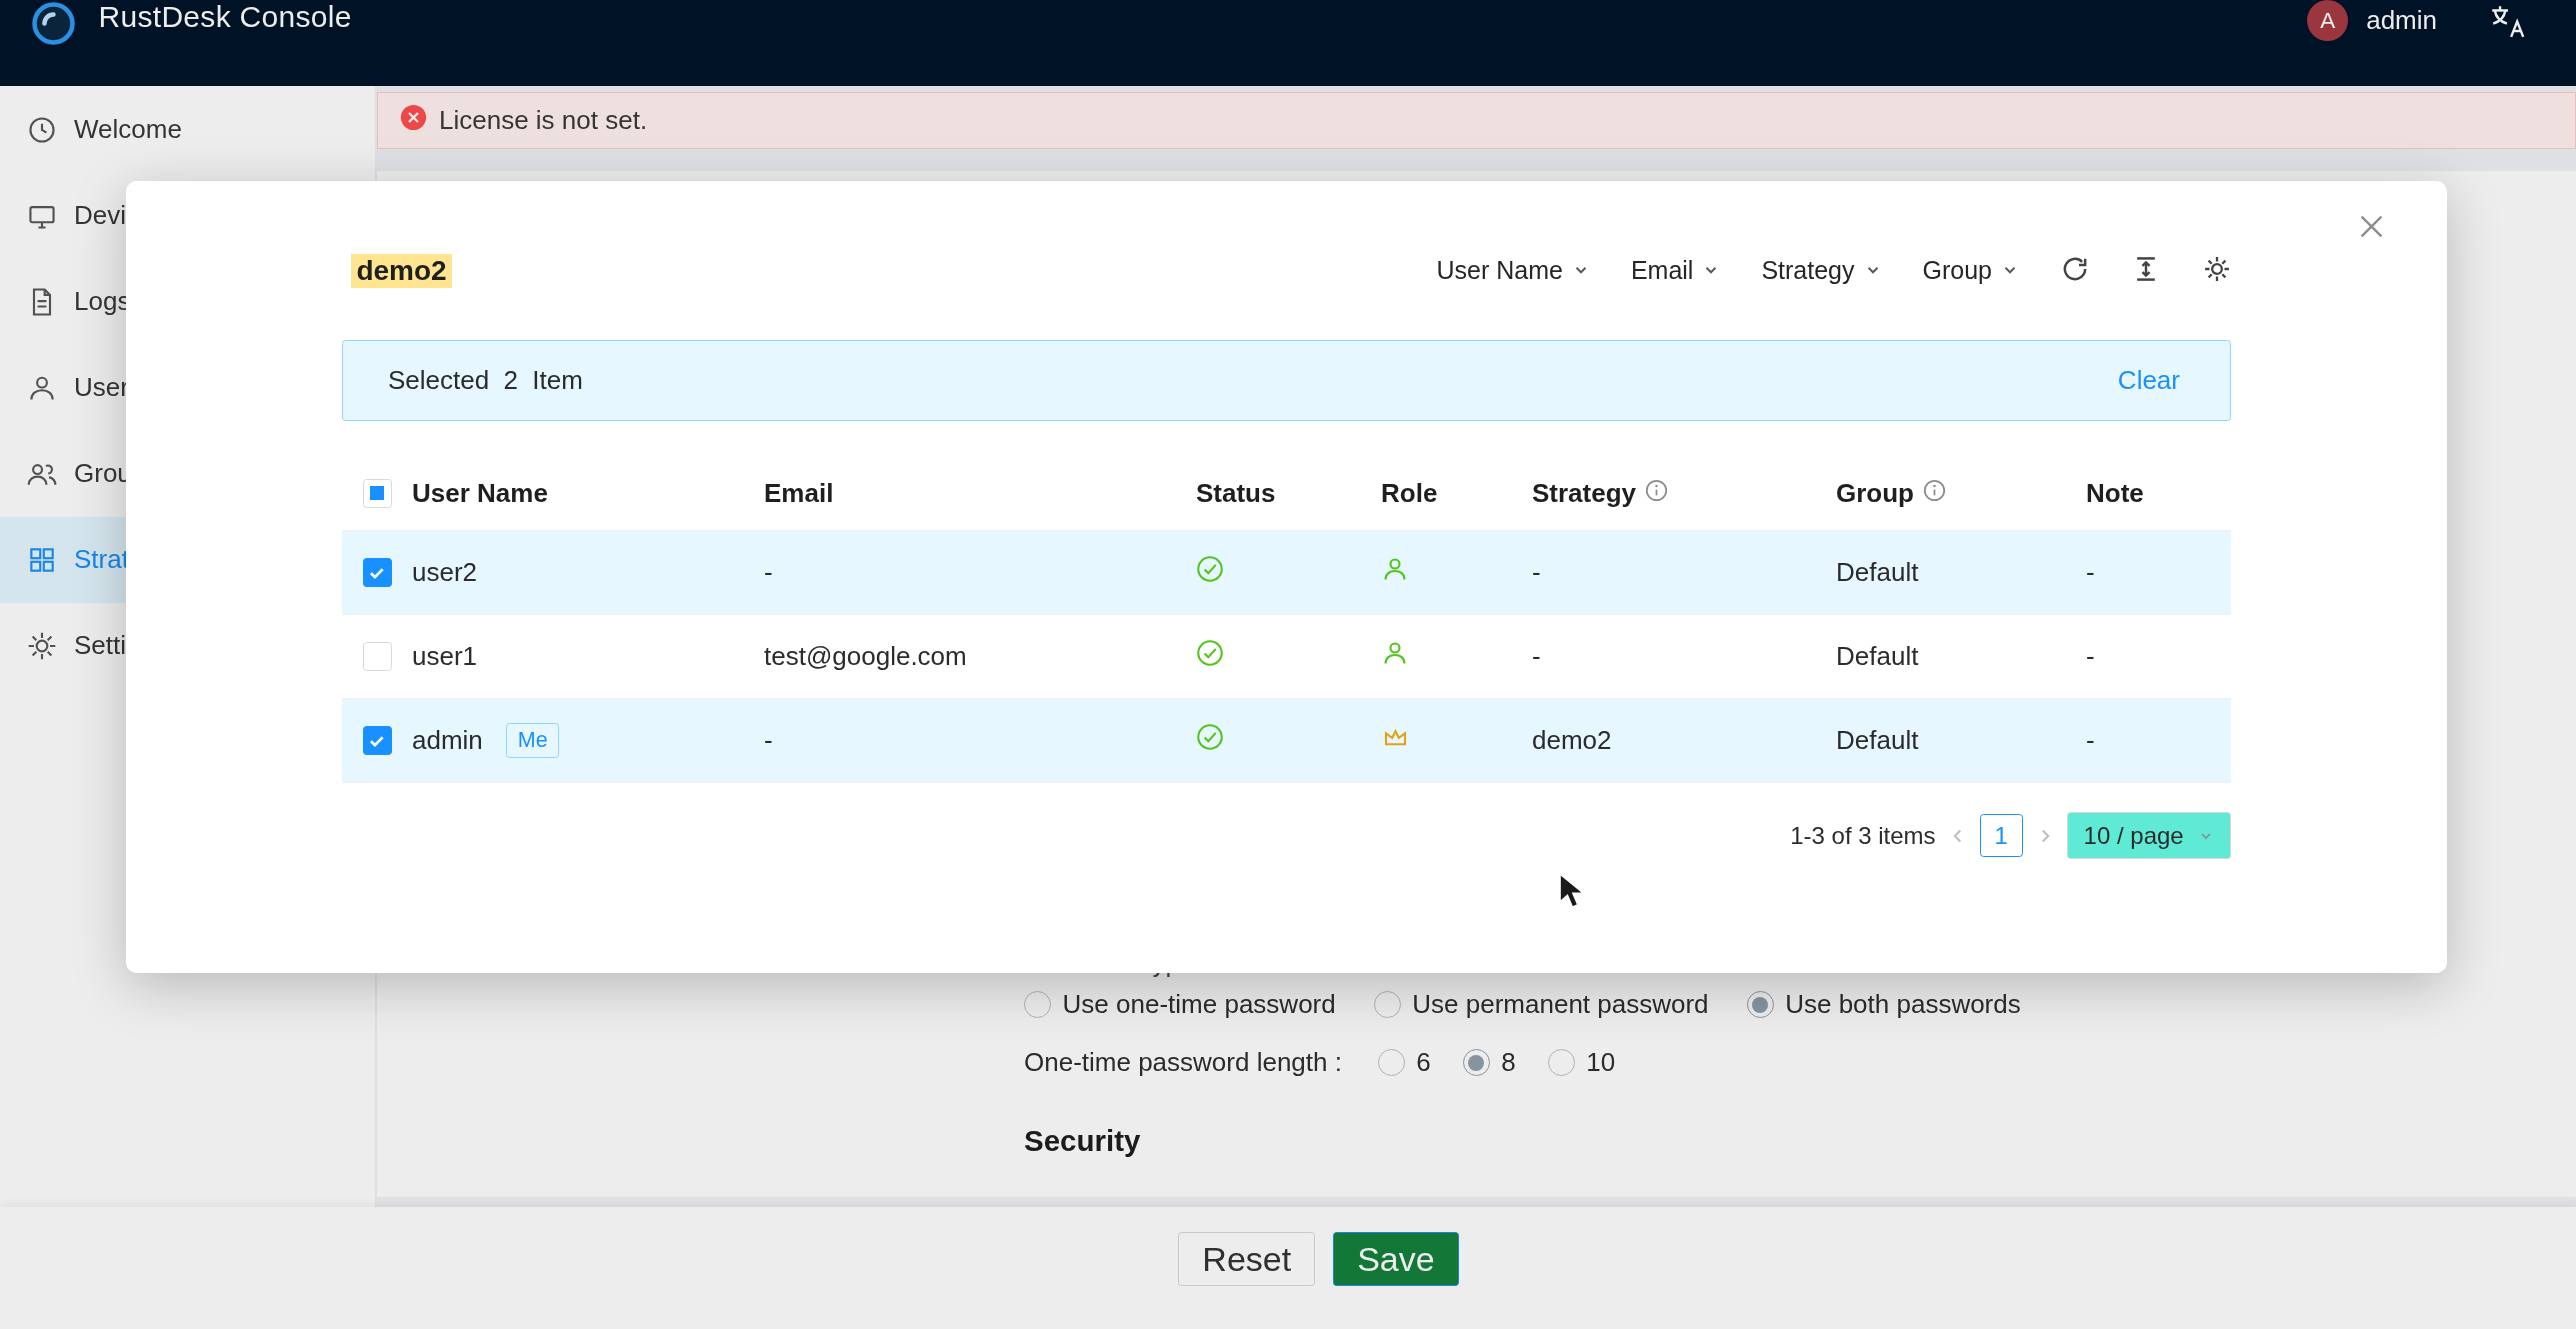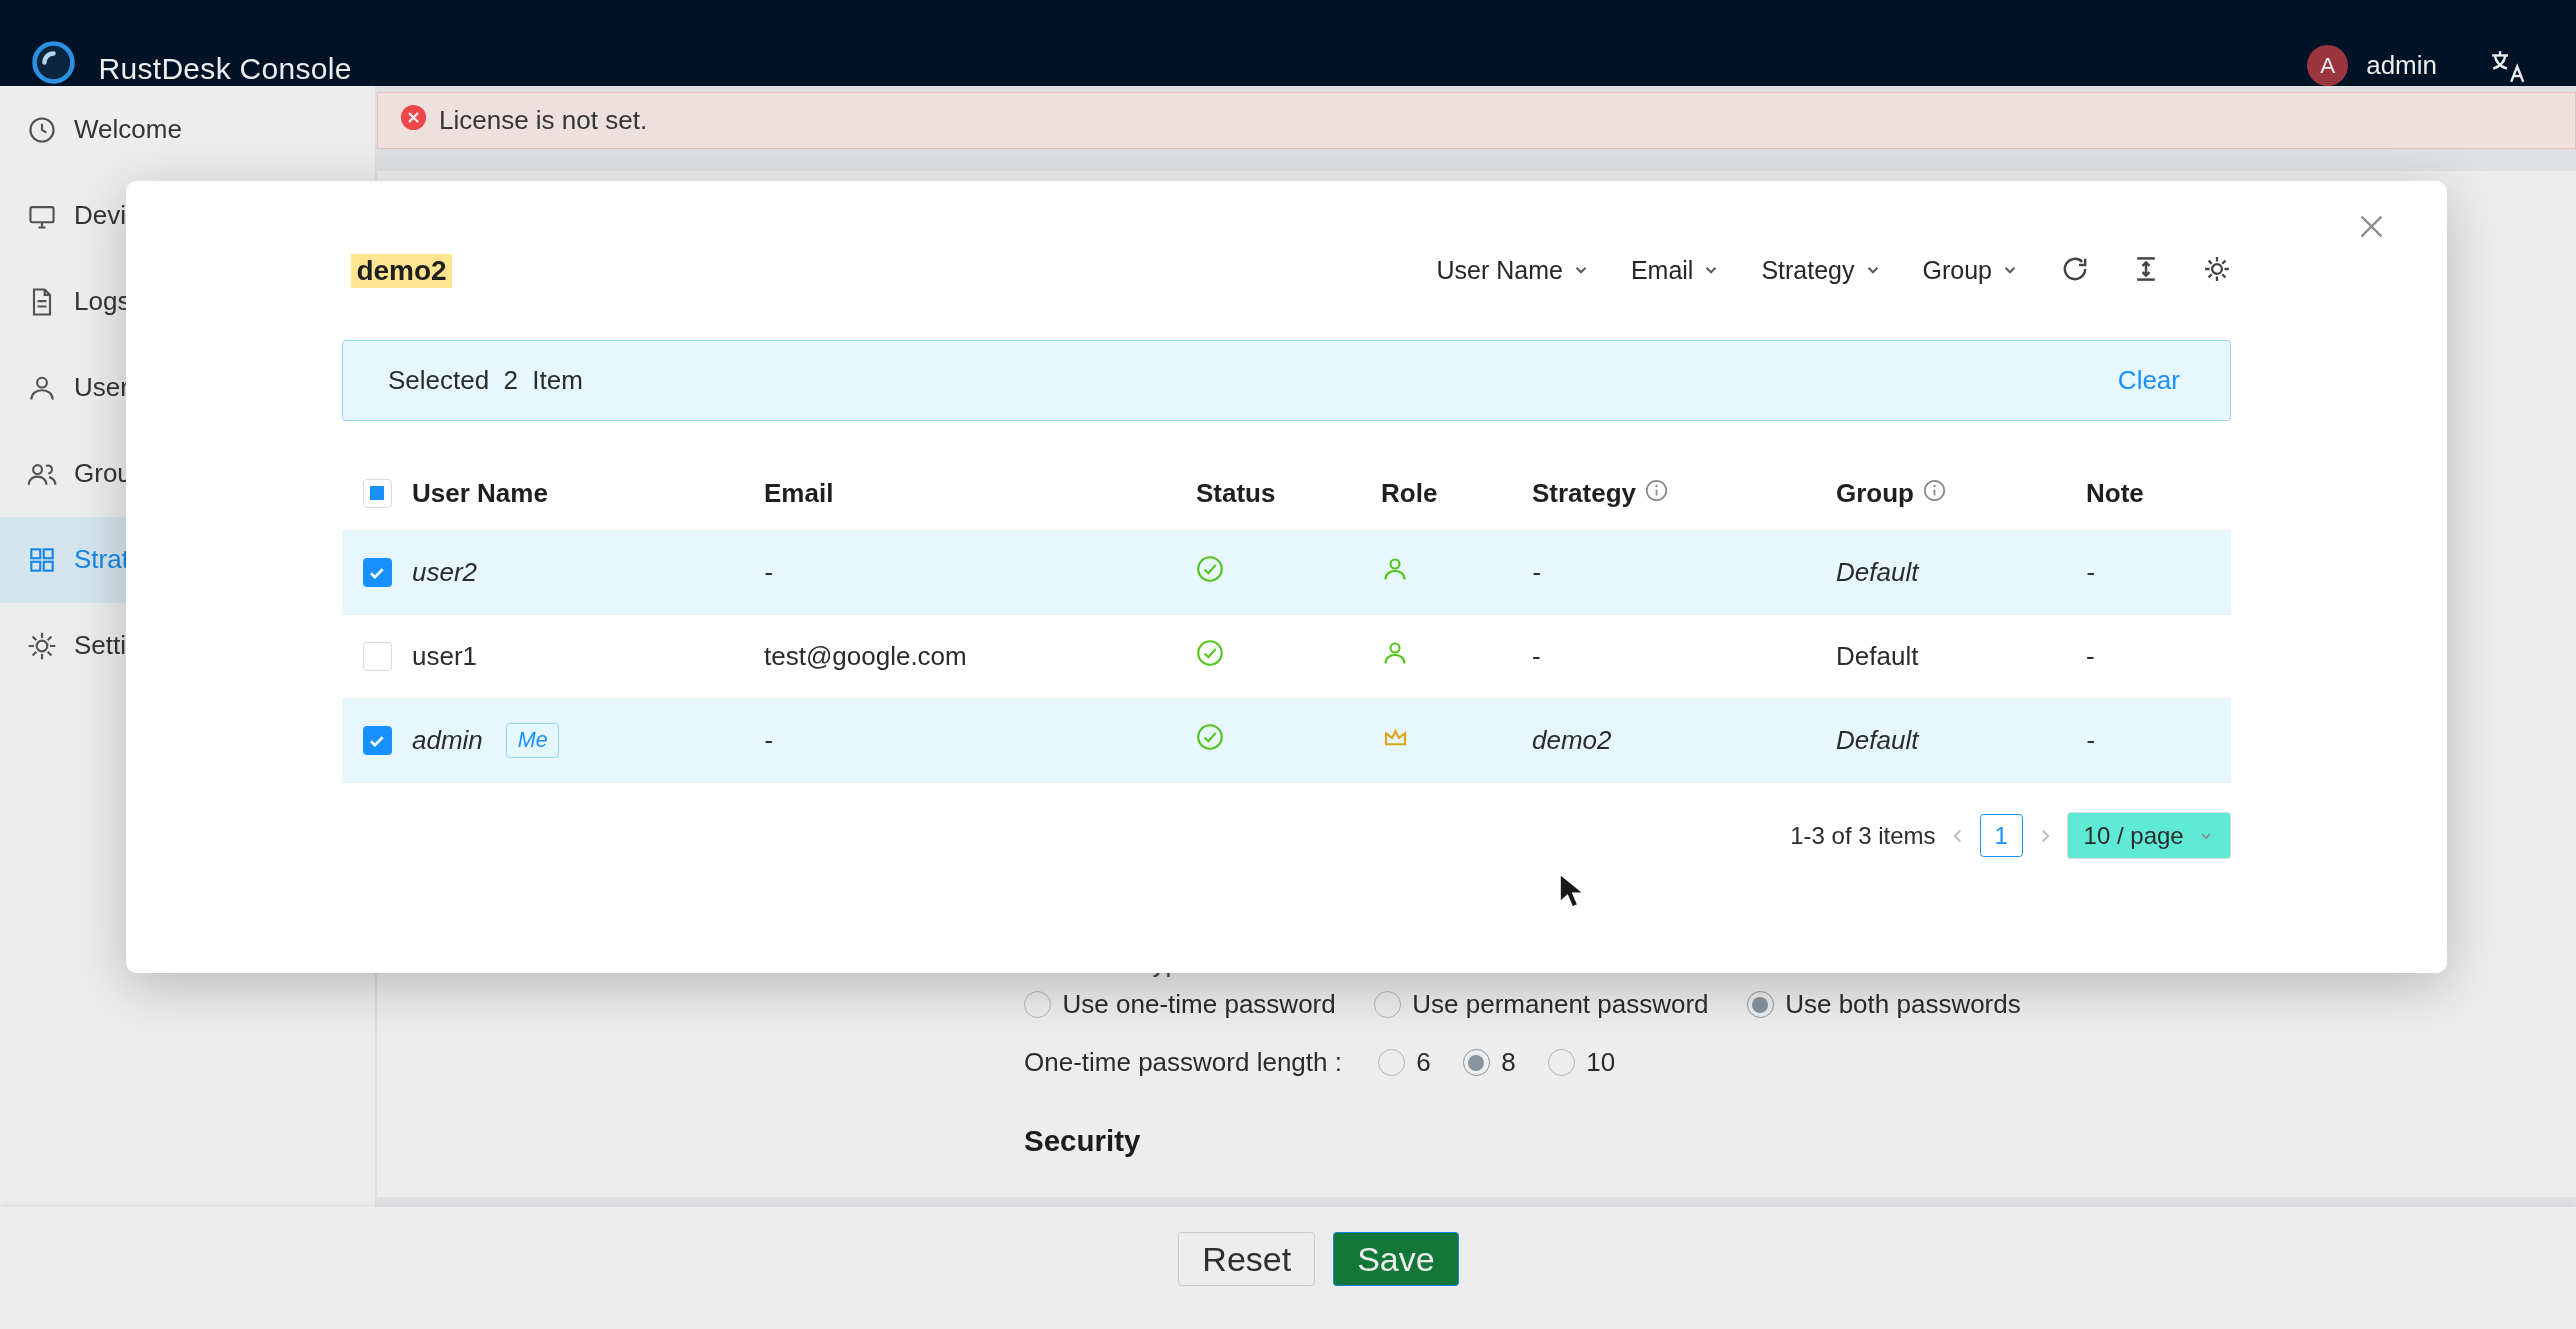--- a/index.html
+++ b/index.html
@@ -8,21 +8,21 @@
     font-family: "Liberation Sans", sans-serif;
     background: #f0f2f5;
     position: relative;
     overflow: hidden;
     color: #262626;
   }
 
   
   .topbar {
     position: absolute; top: 0; left: 0; right: 0; height: 86px;
-    background: #001529; display: flex; align-items: flex-end;
+    background: #001529; display: flex; align-items: flex-start;
     padding: 0 49px 0 30px; z-index: 10;
   }
   .logo { display: flex; }
   .brand { color: #fff; font-size: 30px; font-weight: 500; margin-left: 21.5px; letter-spacing: 0.3px; }
   .topbar-right { margin-left: auto; display: flex; align-items: center; gap: 52px; }
   .user-chip { display: flex; align-items: center; gap: 18px; cursor: pointer; }
   .avatar {
     width: 41px; height: 41px; border-radius: 50%; background: #a83b43;
     color: #fff; font-size: 22.4px; display: flex; align-items: center; justify-content: center;
   }
@@ -100,21 +100,21 @@
   .sel-count { margin: 0 14.3px; }
   .clear-link { margin-left: auto; color: #1890ff; cursor: pointer; font-size: 26px; text-decoration: none; }
 
   .table { position: absolute; left: 216px; top: 275px; width: 1889px; font-size: 26px; }
   .tr {
     display: grid; grid-template-columns: 70px 352px 432px 185px 151px 304px 250px 146px;
     align-items: center; border-bottom: 0.9px solid #f0f0f0;
   }
   .tr.head { height: 75px; font-weight: 600; color: #1f1f1f; }
   .tr.body { height: 84px; color: #2b2b2b; }
-  .tr.body.selected { background: #e6f7ff; font-style: italic; }
+  .tr.body.selected { background: #e6f7ff; }
   .cell { display: flex; align-items: center; gap: 9px; min-width: 0; }
   .cell.center { justify-content: center; }
 
   .cb {
     width: 29px; height: 29px; border: 1.8px solid #d9d9d9; border-radius: 3.6px; background: #fff;
     display: flex; align-items: center; justify-content: center; cursor: pointer; flex: none;
   }
   .cb.checked { background: #1890ff; border-color: #1890ff; }
   .cb .ind-mark { width: 14.3px; height: 14.3px; background: #1890ff; }
 

